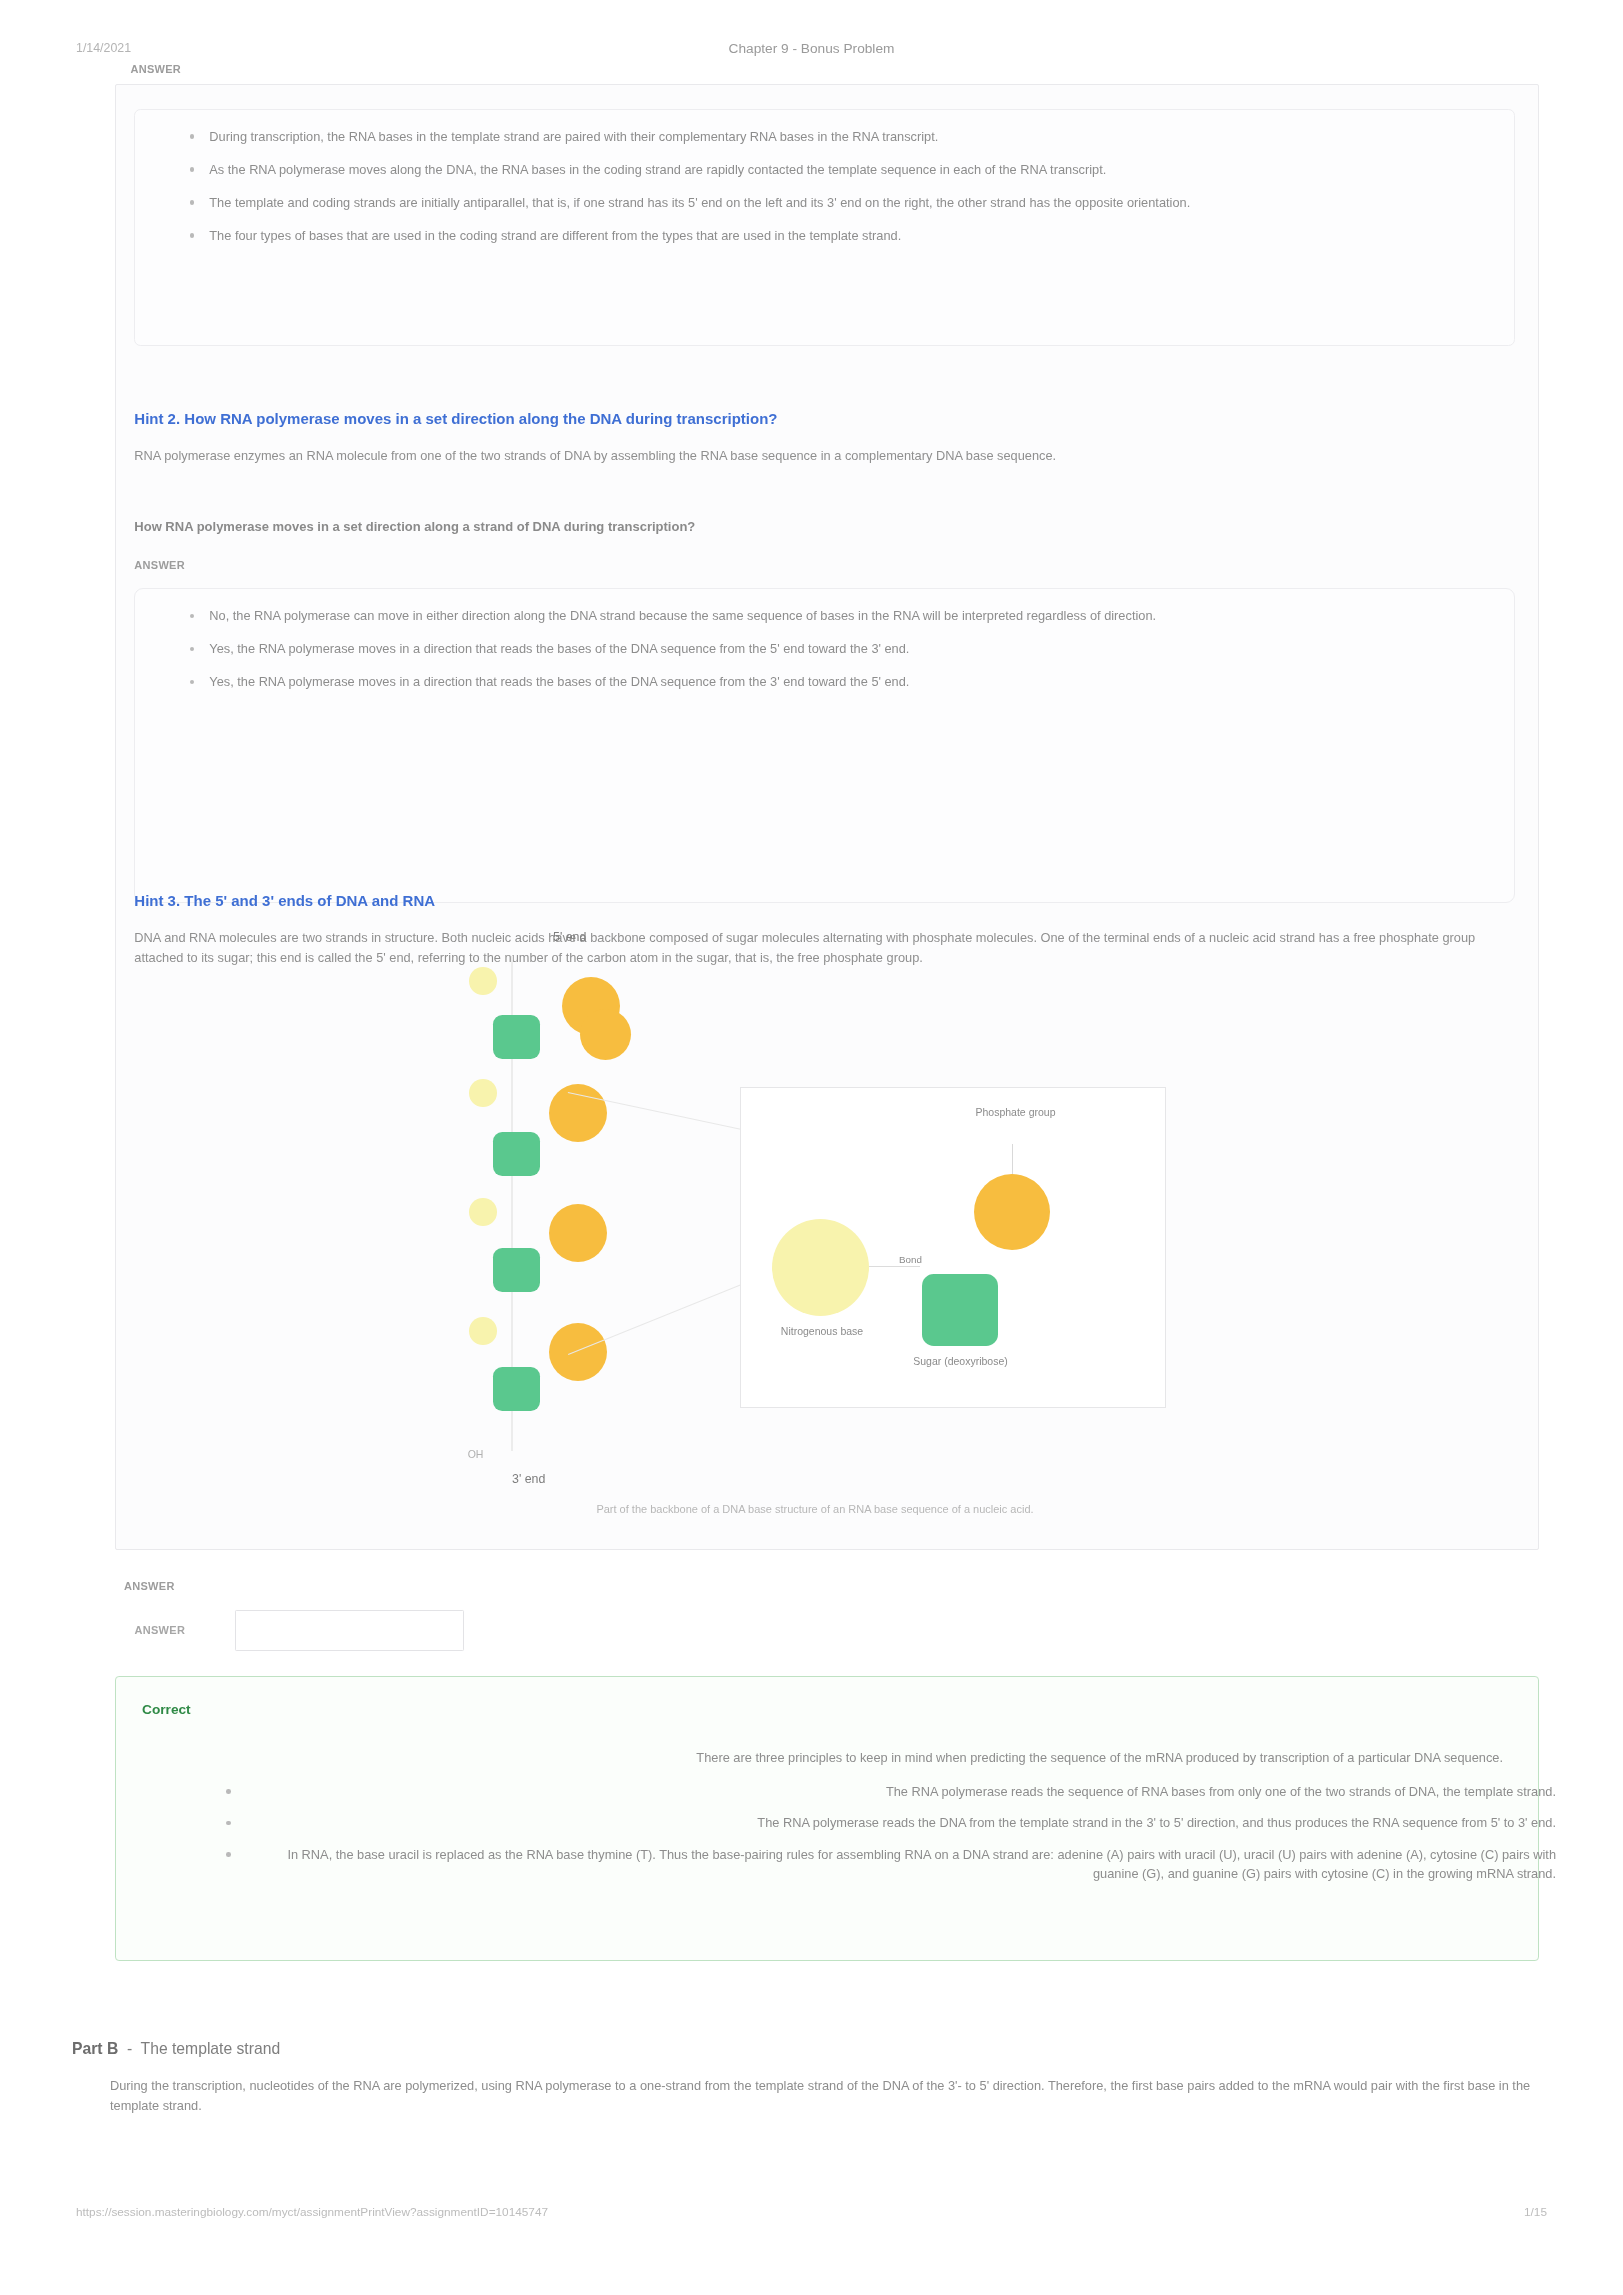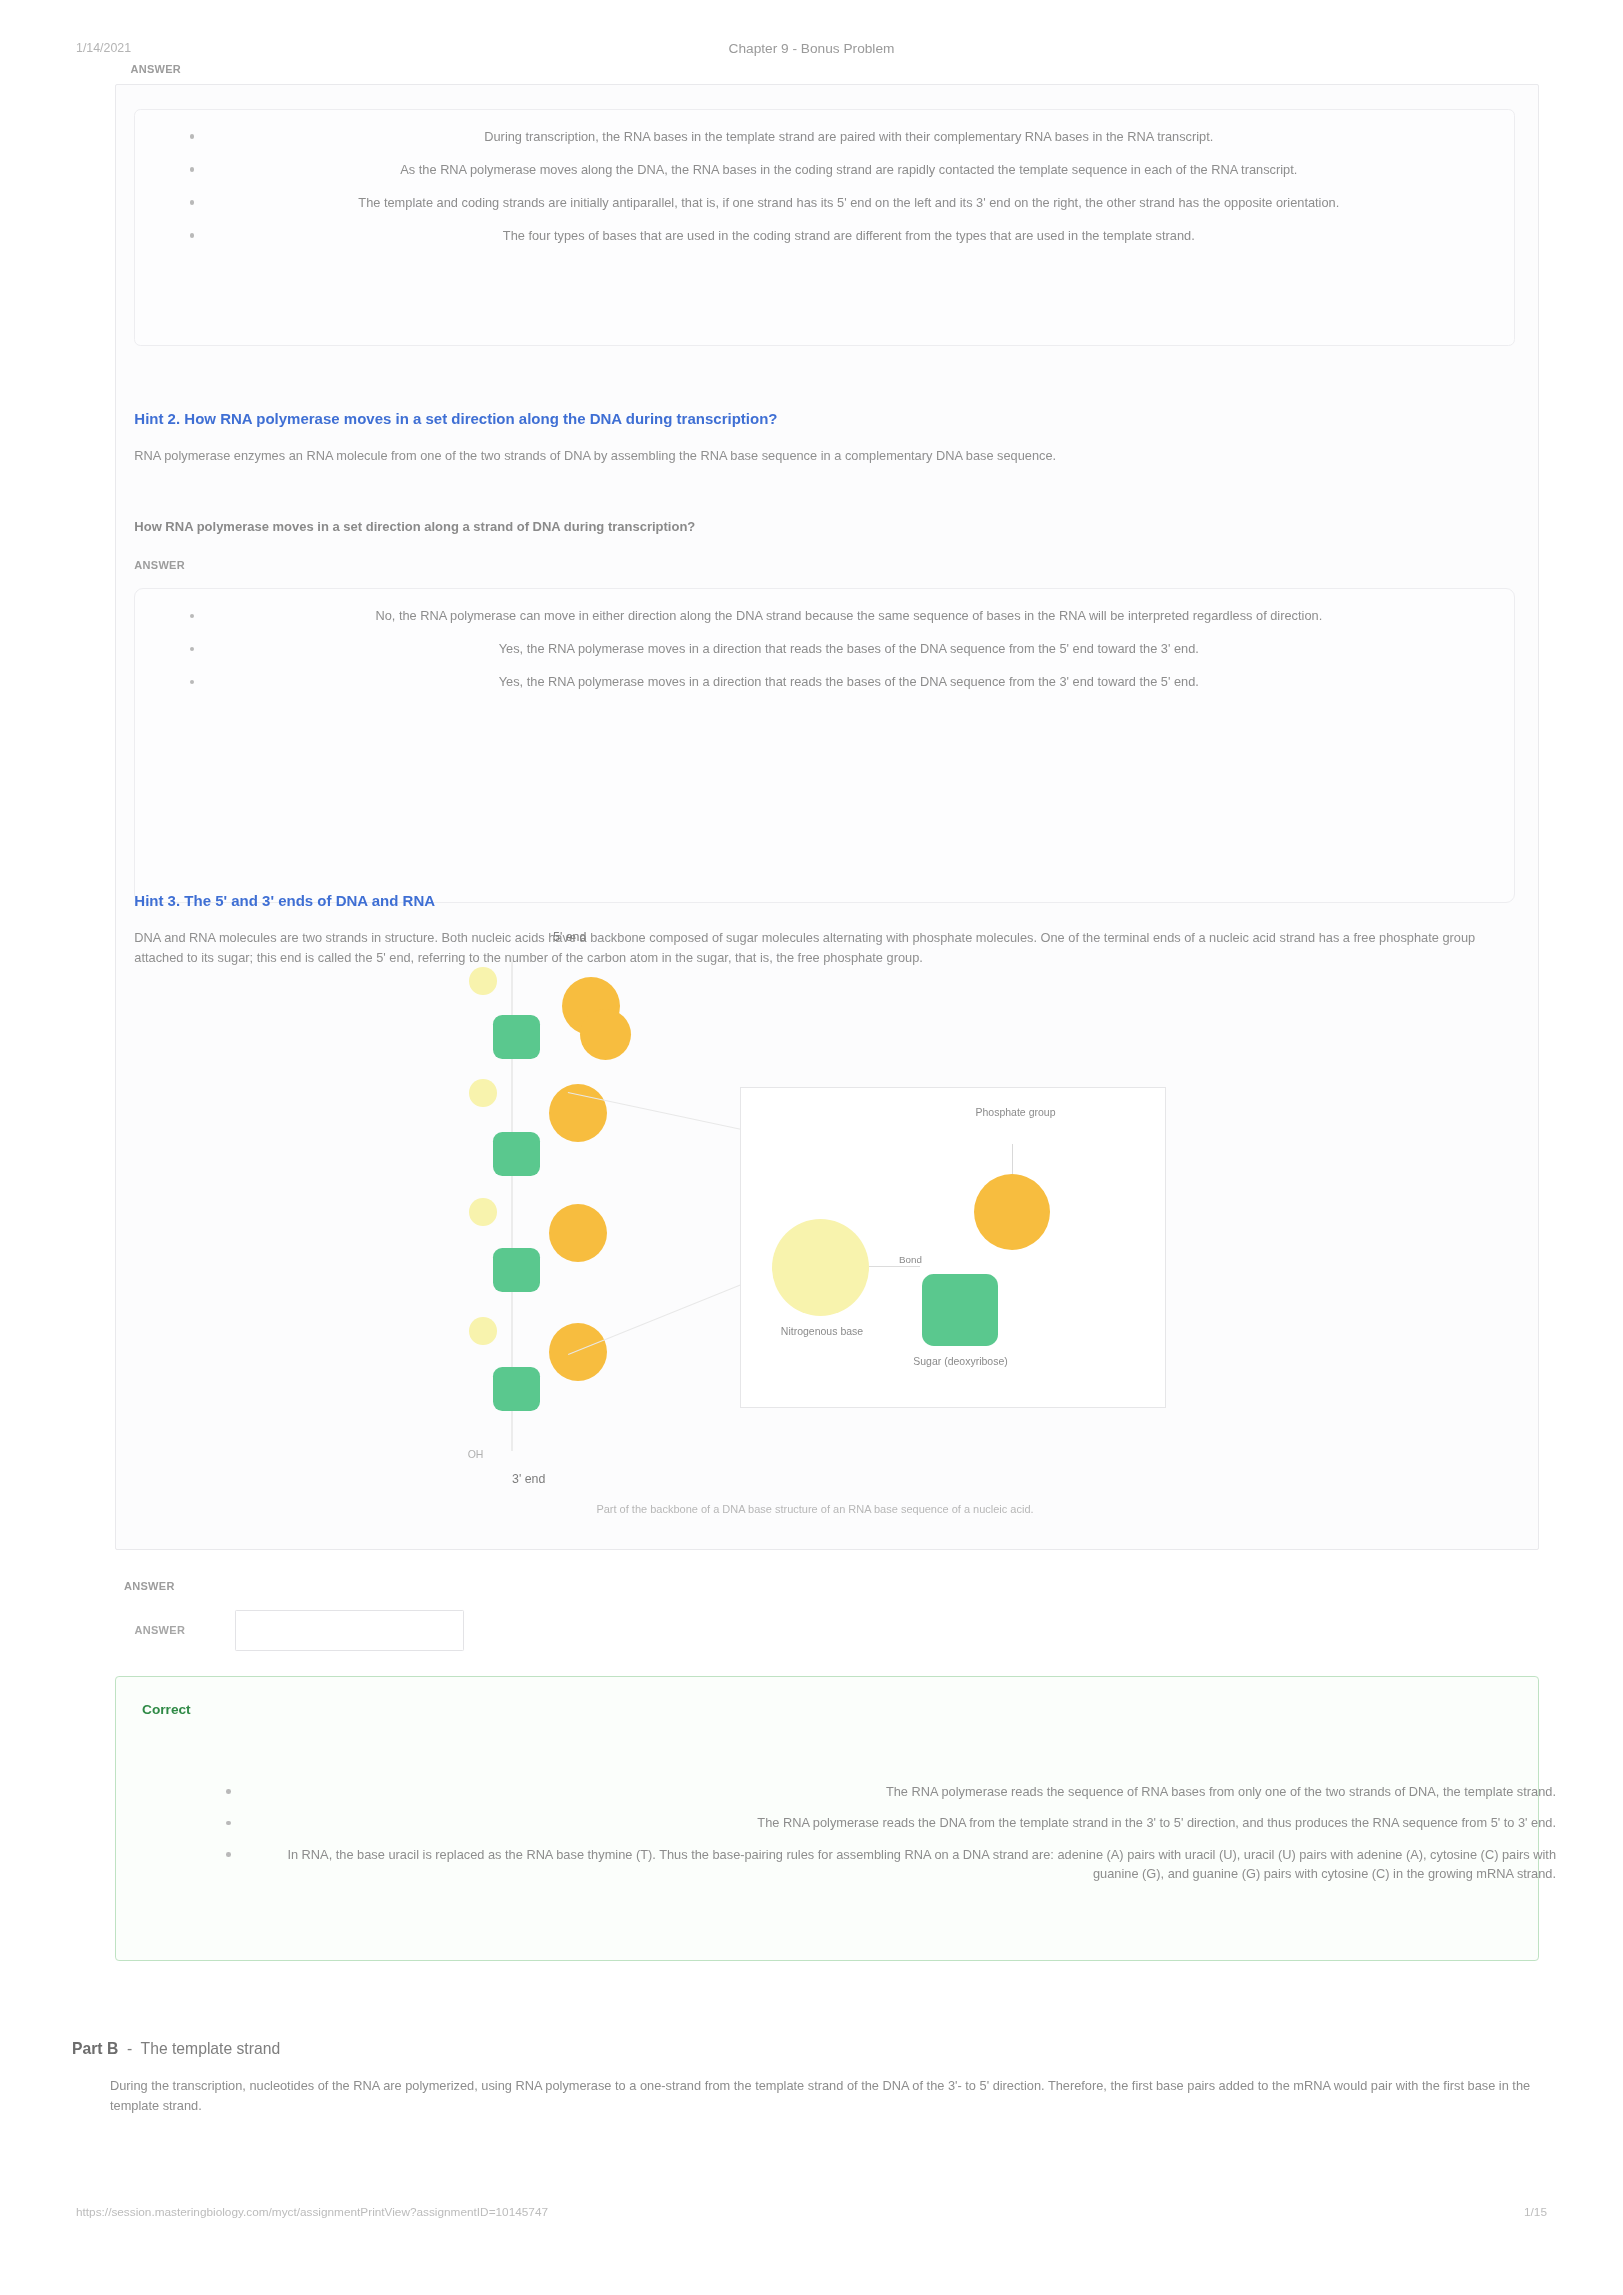--- a/index.html
+++ b/index.html
@@ -41,21 +41,20 @@
     font-size:11px;letter-spacing:0.3px;color:#9c9c9c;font-weight:bold;
   }
 
   
   .choice-box{
     border:0.7px solid #ededf0;
     background:#fdfdfe;
     border-radius:6.5px;
     box-sizing:border-box;
     padding:17px 26px 17px 26px;
-    text-align:center;
   }
   ul.choices{margin:0;padding:0 0 0 48px;list-style:none;}
   ul.choices li{
     position:relative;
     font-size:12.8px;line-height:20px;color:#8d8d8d;
     margin:0 0 13px 0;
   }
   ul.choices li:last-child{margin-bottom:0;}
   ul.choices li:before{
     content:"";position:absolute;left:-19.6px;top:7.9px;
@@ -261,20 +260,21 @@
   <div class="ans-row">
     <div class="al">ANSWER</div>
     <div class="ans-field">
       <div class="afl">ANSWER</div>
       <input class="ans-input" type="text" placeholder="" style="">
     </div>
   </div>
 
   <div class="correct-box">
     <div class="correct-tag">Correct</div>
+    <div class="correct-intro">There are three principles to keep in mind when predicting the sequence of the mRNA produced by transcription of a particular DNA sequence.</div>
     <ul class="correct-list">
       <li>The RNA polymerase reads the sequence of RNA bases from only one of the two strands of DNA, the template strand.</li>
       <li>The RNA polymerase reads the DNA from the template strand in the 3' to 5' direction, and thus produces the RNA sequence from 5' to 3' end.</li>
       <li>In RNA, the base uracil is replaced as the RNA base thymine (T). Thus the base-pairing rules for assembling RNA on a DNA strand are: adenine (A) pairs with uracil (U), uracil (U) pairs with adenine (A), cytosine (C) pairs with guanine (G), and guanine (G) pairs with cytosine (C) in the growing mRNA strand.</li>
     </ul>
   </div>
 
   <div class="partb">
     <div class="partb-title">
       <span class="pb-label">Part B</span>

